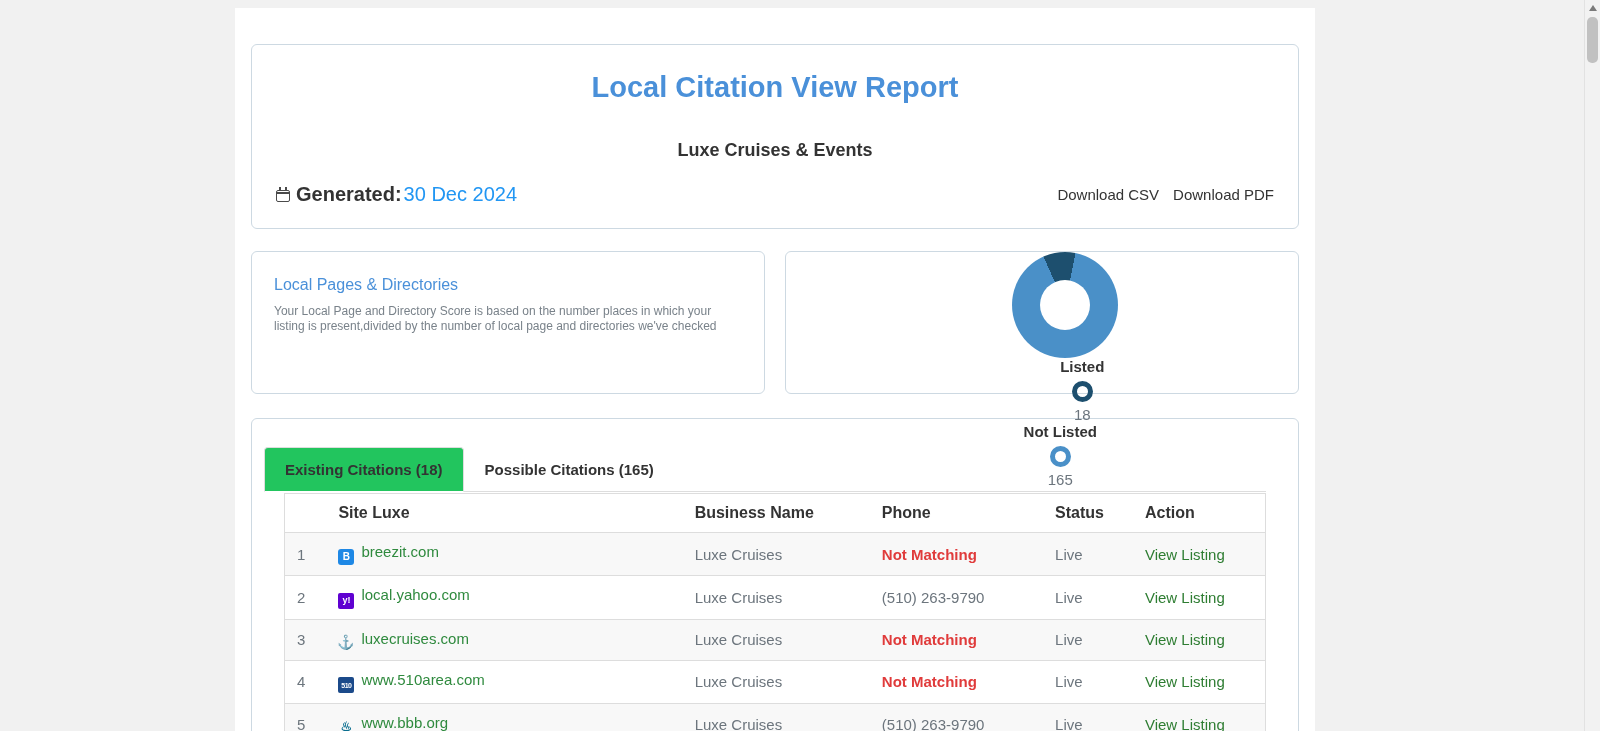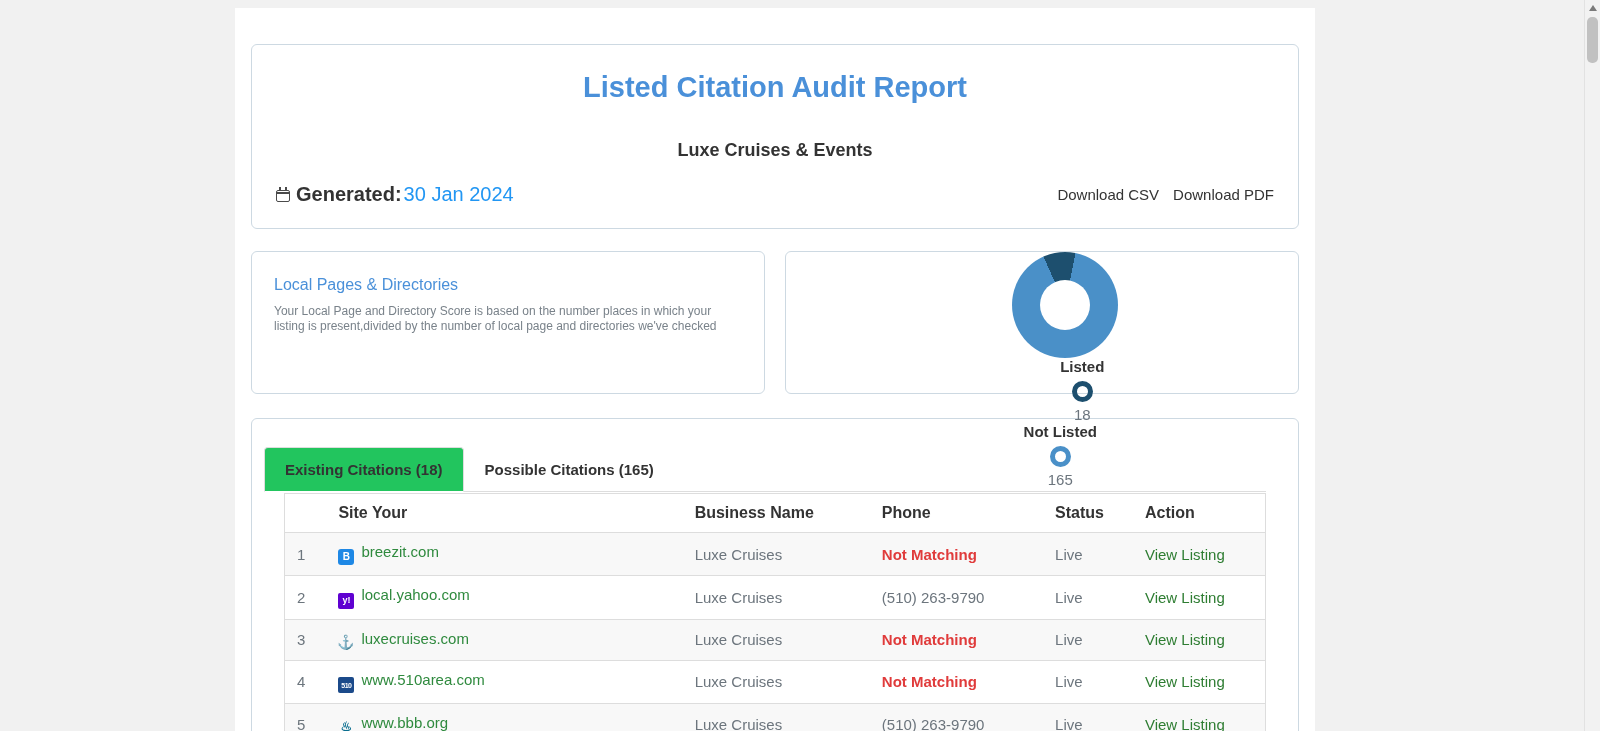--- a/index.html
+++ b/index.html
@@ -121,27 +121,27 @@
     position: absolute; top: 17px; left: 2px; width: 11px; height: 46px;
     background: #c1c1c1; border-radius: 5px;
   }
 </style>
 </head>
 <body>
 
 <div class="page">
 
   <div class="card header-card">
-    <h1 class="report-title">Listed Citation Audit Report</h1>
+    <h1 class="report-title">Local Citation View Report</h1>
     <div class="business-name">Luxe Cruises &amp; Events</div>
     <div class="gen-row">
       <div class="gen-left">
         <span class="cal-icon"></span>
         <span class="gen-label">Generated:</span>
-        <span class="gen-date">30 Jan 2024</span>
+        <span class="gen-date">30 Dec 2024</span>
       </div>
       <div class="downloads">
         <a class="dl-link">Download CSV</a>
         <a class="dl-link">Download PDF</a>
       </div>
     </div>
   </div>
 
   <div class="row2">
     <div class="card score-card">
@@ -174,21 +174,21 @@
         <col style="width:42px">
           <col style="width:358px">
           <col style="width:188px">
         <col style="width:174px">
           <col style="width:90px">
           <col style="width:133px">
       </colgroup>
       <thead>
         <tr>
           <th></th>
-          <th>Site Your</th>
+          <th>Site Luxe</th>
           <th>Business Name</th>
           <th>Phone</th>
           <th>Status</th>
           <th>Action</th>
         </tr>
       </thead>
       <tbody>
         <tr class="striped">
           <td class="td-num">1</td>
           <td><span class="favicon fav-0">B</span><a class="site-link">breezit.com</a></td>

